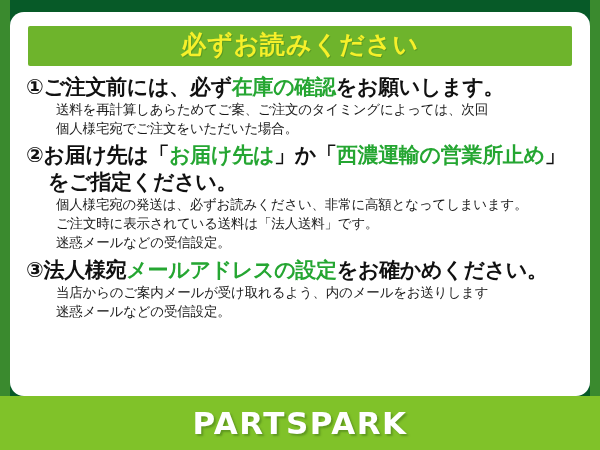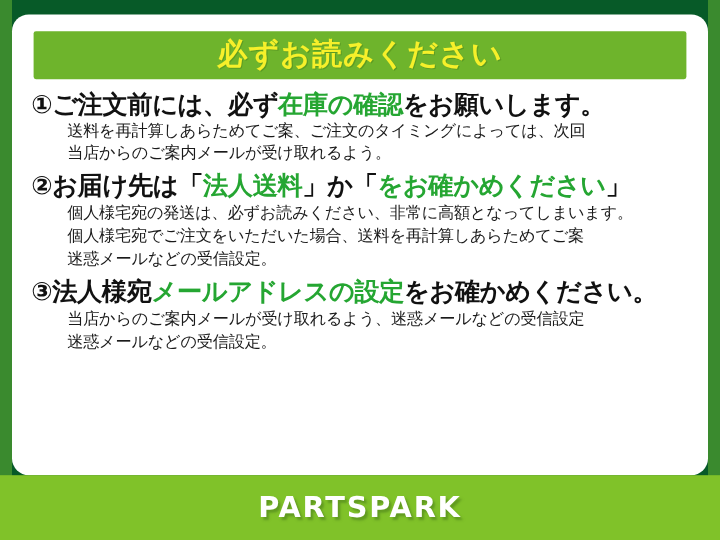--- a/index.html
+++ b/index.html
@@ -108,21 +108,21 @@
     height: 54px;
     background: #80C229;
     display: flex;
     align-items: center;
     justify-content: center;
     z-index: 3;
     margin: 0 -10px;
   }
   .footer-logo {
     color: #FFFFFF;
-    font-size: 24px;
+    font-size: 31px;
     font-weight: bold;
     letter-spacing: 1.5px;
     text-shadow: 2px 2px 2px rgba(70,120,25,0.55);
   }
 </style>
 </head>
 <body>
 
 <div class="notice">
 
@@ -132,31 +132,32 @@
   <div class="card">
 
     <div class="banner">
       <div class="banner-title">必ずお読みください</div>
     </div>
 
     <div class="body" id="items-container">
         <div class="item">
           <div class="item-head"><span>①</span><span>ご注文前には、必ず</span><span class="hl">在庫の確認</span><span>をお願いします。</span></div>
           <div class="item-sub">送料を再計算しあらためてご案、ご注文のタイミングによっては、次回</div>
-          <div class="item-sub">当店からのご案内メールが受け取れるよう。</div>
+          <div class="item-sub">個人様宅宛でご注文をいただいた場合。</div>
         </div>
         <div class="item">
-          <div class="item-head"><span>②</span><span>お届け先は「</span><span class="hl">法人送料</span><span>」か「</span><span class="hl">をお確かめください</span><span>」</span></div>
+          <div class="item-head"><span>②</span><span>お届け先は「</span><span class="hl">お届け先は</span><span>」か「</span><span class="hl">西濃運輸の営業所止め</span><span>」</span></div>
+          <div class="item-head-line2">をご指定ください。</div>
           <div class="item-sub">個人様宅宛の発送は、必ずお読みください、非常に高額となってしまいます。</div>
-          <div class="item-sub">個人様宅宛でご注文をいただいた場合、送料を再計算しあらためてご案</div>
+          <div class="item-sub">ご注文時に表示されている送料は「法人送料」です。</div>
           <div class="item-sub">迷惑メールなどの受信設定。</div>
         </div>
         <div class="item">
           <div class="item-head"><span>③</span><span>法人様宛</span><span class="hl">メールアドレスの設定</span><span>をお確かめください。</span></div>
-          <div class="item-sub">当店からのご案内メールが受け取れるよう、迷惑メールなどの受信設定</div>
+          <div class="item-sub">当店からのご案内メールが受け取れるよう、内のメールをお送りします</div>
           <div class="item-sub">迷惑メールなどの受信設定。</div>
         </div>
       </div>
 
   </div>
 
   <div class="footer">
     <div class="footer-logo">PARTSPARK</div>
   </div>
 

